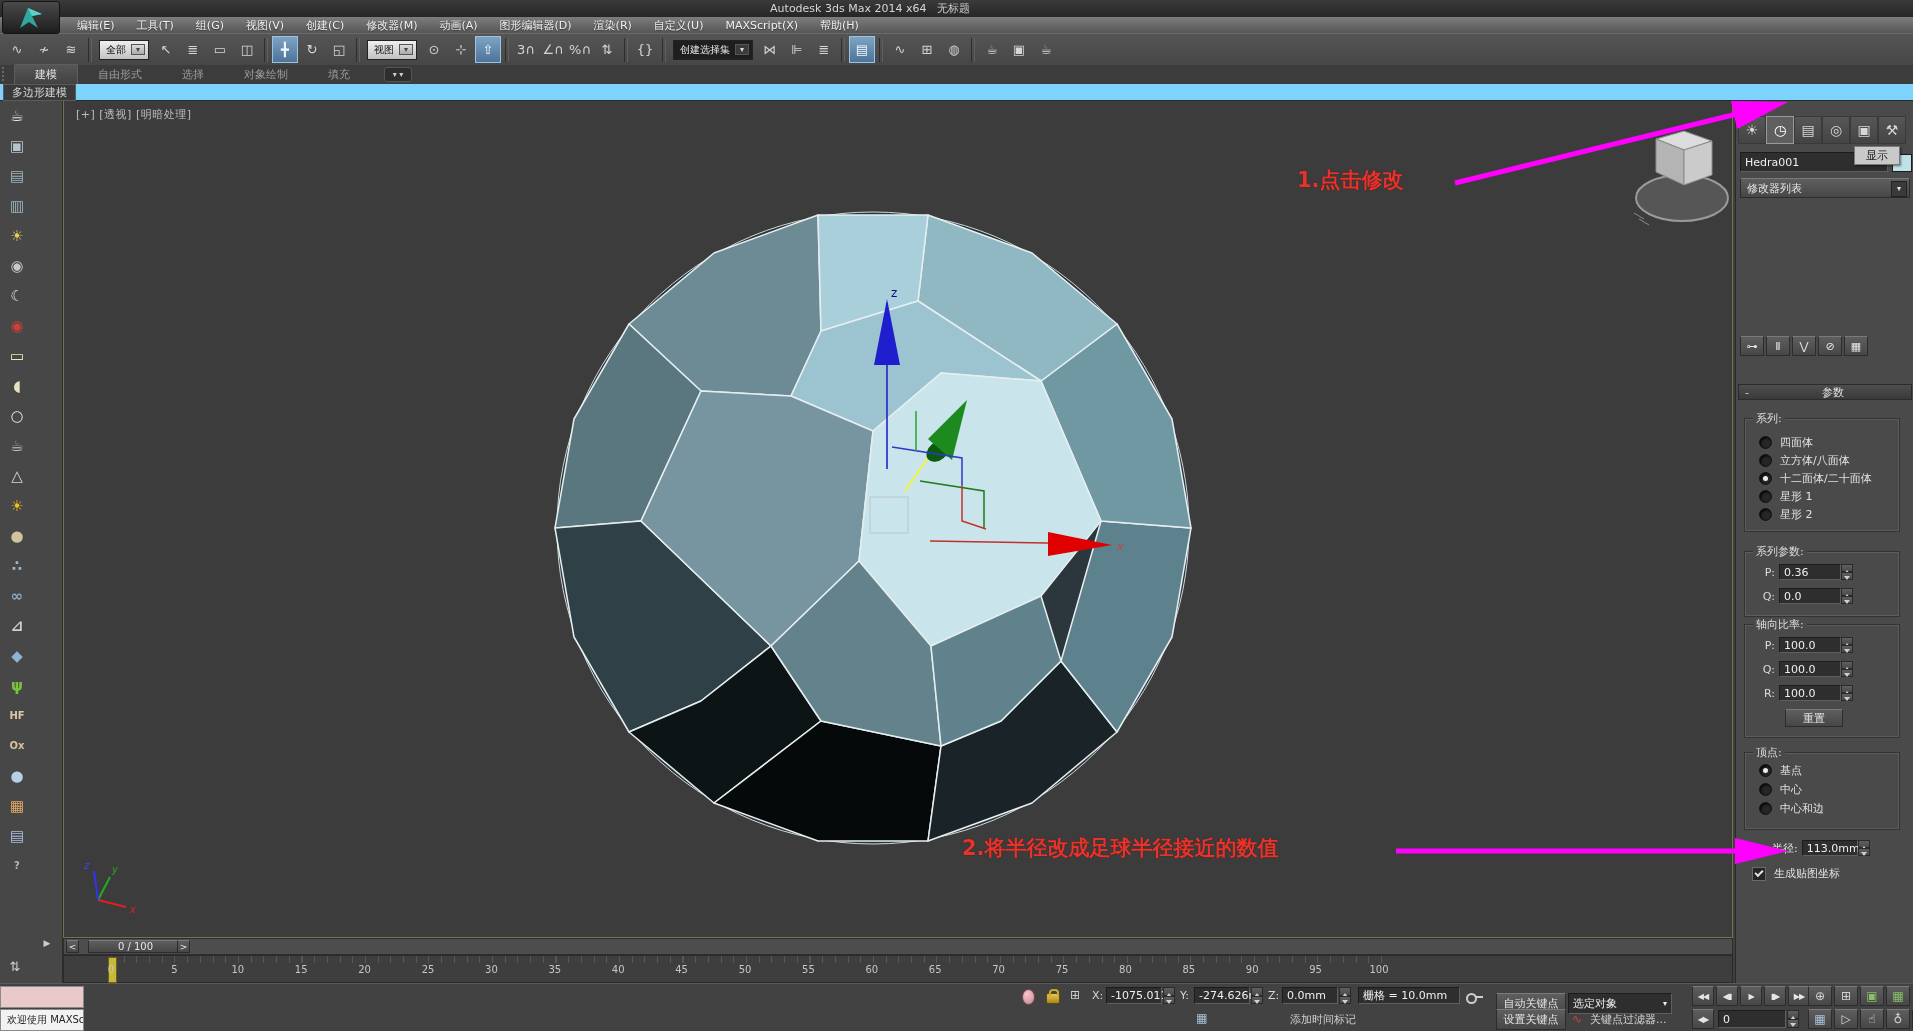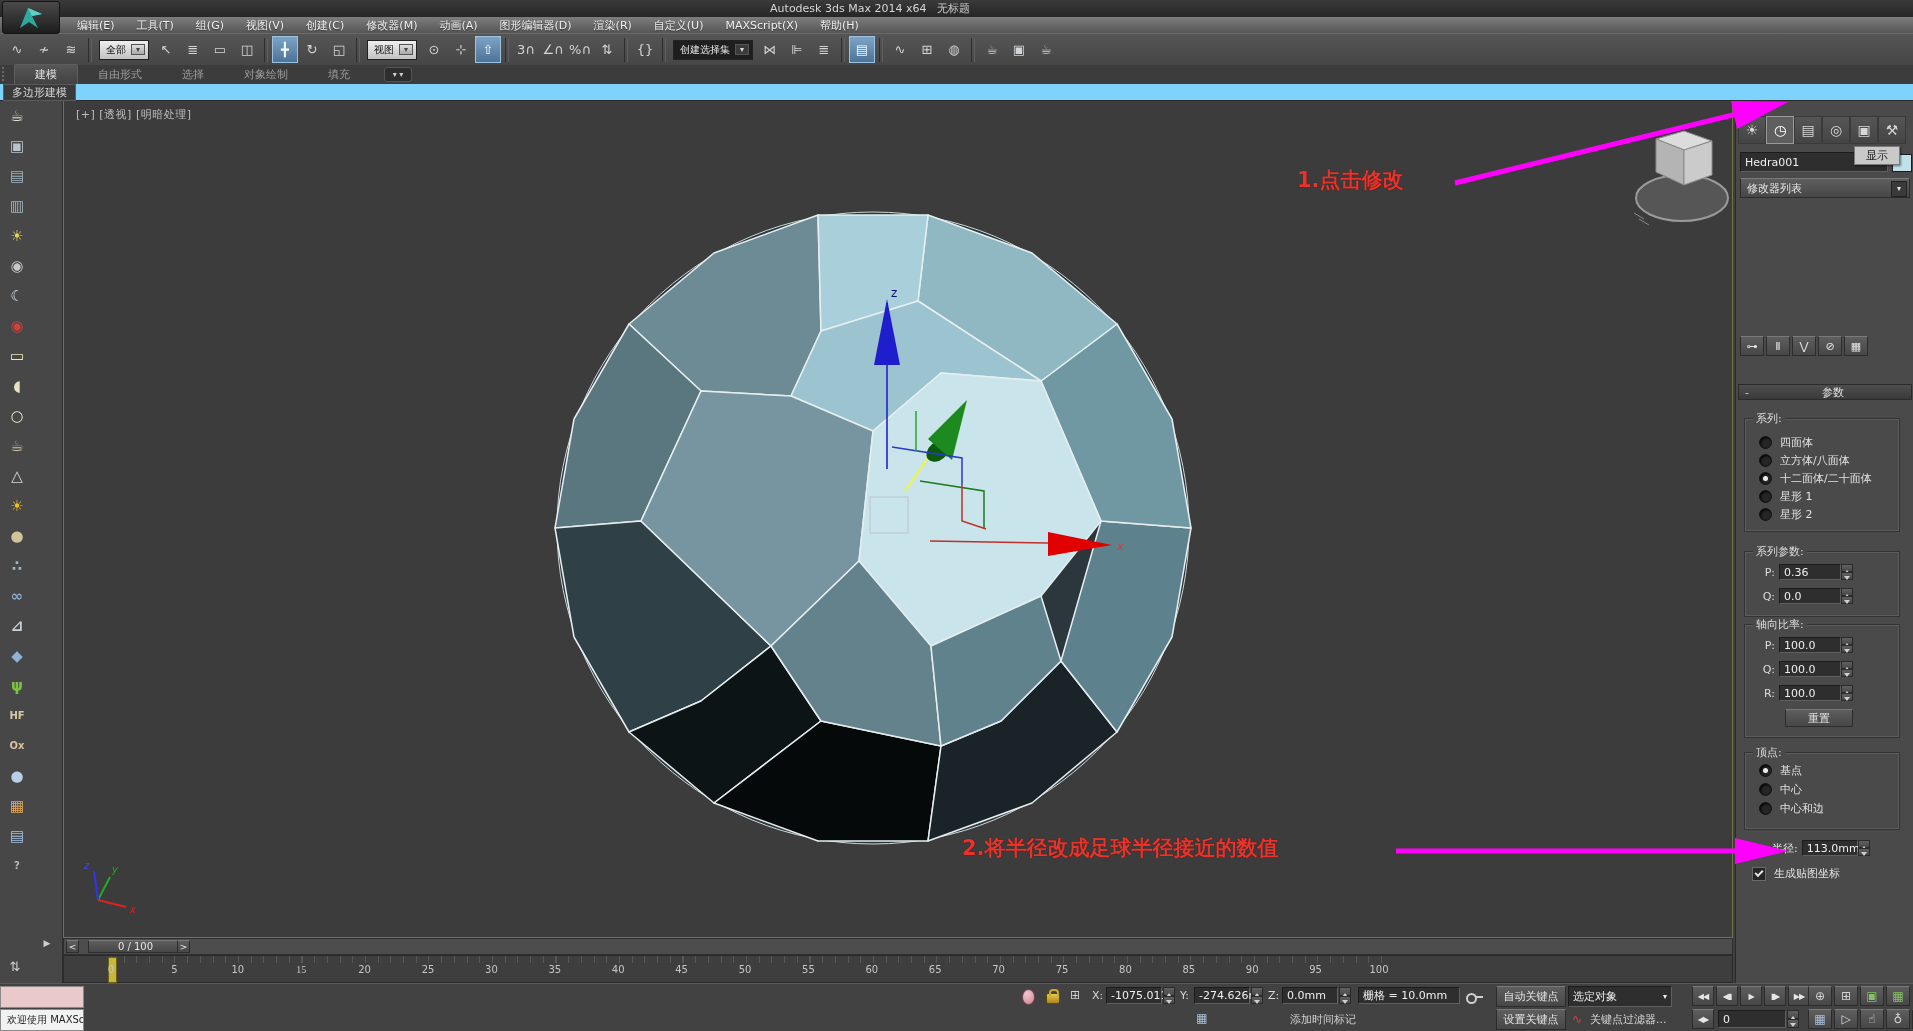--- a/index.html
+++ b/index.html
@@ -103,21 +103,21 @@
   #tb-toggle{position:absolute;left:-60px;top:3px;width:22px;height:22px;color:#cfcfcf;font-size:13px;text-align:center;}
   
   #statusbar{left:0;top:983px;width:1913px;height:48px;background:#424242;border-top:1px solid #5a5a5a;z-index:15;}
   .srow{position:absolute;left:0;width:1913px;height:24px;}
   .listener{position:absolute;left:0;width:84px;height:22px;border:1px solid #8a8a8a;box-sizing:border-box;
             font-size:10px;color:#222;display:flex;align-items:center;padding:0 6px;white-space:nowrap;overflow:hidden;}
   .statusfld{position:absolute;left:86px;width:926px;height:22px;font-size:11px;color:#e4e4e4;}
   .sb-ic{position:absolute;font-size:12px;color:#cfcfcf;}
   .coord-lb{position:absolute;font-size:11px;color:#d8d8d8;top:4px;}
   .coord-fld{position:absolute;top:2px;width:56px;height:17px;}
-  .sb-btn{position:absolute;height:21px;top:1px;}
+  .sb-btn{position:absolute;height:21px;top:8px;}
   .play{display:flex;position:absolute;top:1px;gap:2px;}
   .playb{width:22px;height:20px;font-size:8px;letter-spacing:-1px;}
   .navb{width:24px;height:20px;font-size:12px;}
   
   .balloon{width:11px;height:14px;border-radius:50% 50% 50% 50%;background:radial-gradient(circle at 35% 30%,#f4c6cf,#c98794);border:1px solid #7a4a52;}
   .lockic{width:12px;height:9px;background:linear-gradient(#e8c84a,#a8861e);border:1px solid #5c4a10;border-radius:2px;position:relative;}
   .lockic::before{content:"";position:absolute;left:2px;top:-5px;width:6px;height:5px;border:2px solid #c8a830;border-bottom:none;border-radius:4px 4px 0 0;}
   .keyic{width:16px;height:8px;position:relative;}
   .keyic::before{content:"";position:absolute;left:0;top:0;width:7px;height:7px;border:2px solid #cfcfcf;border-radius:50%;}
   .keyic::after{content:"";position:absolute;left:9px;top:3px;width:8px;height:2px;background:#cfcfcf;}
@@ -436,21 +436,21 @@
         </div>
     </div>
     <div class="prow" style="left:10px;top:60px;">
       <span class="plabel">R:</span>
       <div class="fld" style="width:62px;height:16px;">100.0</div>
       <div class="spin" style="height:16px;">
           <i class="up"></i>
           <i class="dn"></i>
         </div>
     </div>
-    <div class="btn" style="position:absolute;left:40px;top:84px;width:68px;height:18px;">重置</div>
+    <div class="btn" style="position:absolute;left:40px;top:84px;width:58px;height:18px;">重置</div>
   </div>
 
   <div class="grp" style="left:8px;top:652px;width:154px;height:76px;">
     <span class="grp-label">顶点:</span>
     <div id="vertex-radios">
         <div class="radio-row" style="left: 14px; top: 10px;">
           <span class="radio on"></span>
           <span class="radio-label">基点</span>
         </div>
         <div class="radio-row" style="left: 14px; top: 29px;">
@@ -485,21 +485,21 @@
   <div class="btn" id="ts-handle">0 / 100</div>
   <div class="btn ts-btn" style="left:113px;">&gt;</div>
 </div>
 <div class="abs" id="trackbar">
   <div id="tb-toggle">⇅</div>
   <div id="framemarker"></div>
   <div id="ticks">
       <span class="tick" style="left: 47px;">0</span>
       <span class="tick" style="left: 110.4px;">5</span>
       <span class="tick" style="left: 173.8px;">10</span>
-      <span class="tick" style="left: 237.2px; font-family: Liberation Serif, serif;">15</span>
+      <span class="tick" style="left: 237.2px;">15</span>
       <span class="tick" style="left: 300.6px;">20</span>
       <span class="tick" style="left: 364px;">25</span>
       <span class="tick" style="left: 427.4px;">30</span>
       <span class="tick" style="left: 490.8px;">35</span>
       <span class="tick" style="left: 554.2px;">40</span>
       <span class="tick" style="left: 617.6px;">45</span>
       <span class="tick" style="left: 681px;">50</span>
       <span class="tick" style="left: 744.4px;">55</span>
       <span class="tick" style="left: 807.8px;">60</span>
       <span class="tick" style="left: 871.2px;">65</span>

